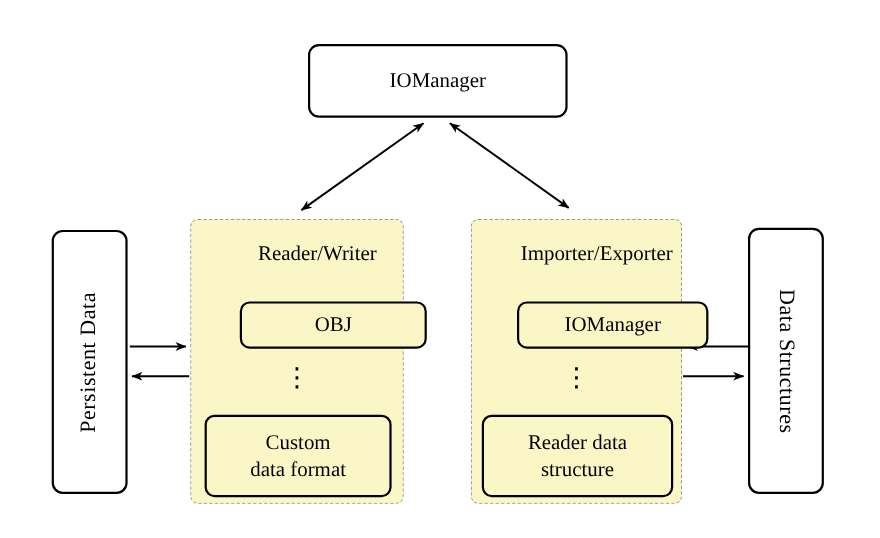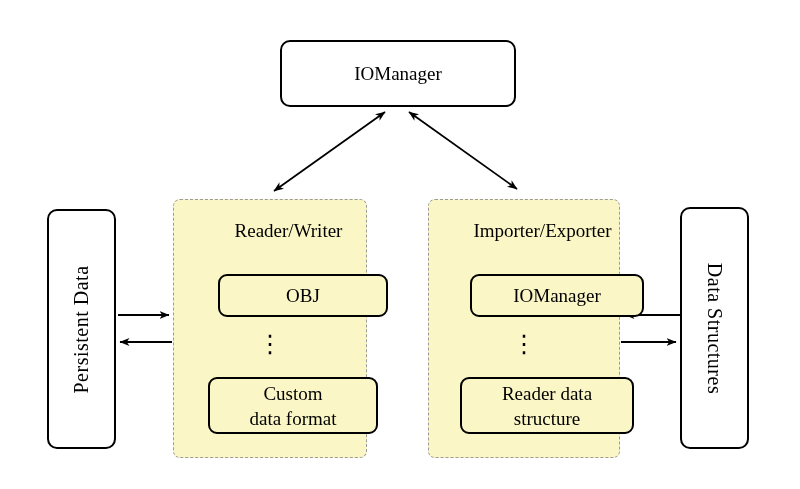--- a/index.html
+++ b/index.html
@@ -75,21 +75,21 @@
     flex-direction: column;
     align-items: center;
     justify-content: center;
     text-align: center;
     font-size: 19px;
     line-height: 25px;
   }
   #group-reader-writer .inner-node { left: 12px; width: 170px; }
   #group-importer-exporter .inner-node { left: 9px; width: 174px; }
   .inner-top { top: 74px; height: 43px; margin-left: 32px; }
-  .inner-bottom { top: 177px; height: 57px; margin-left: 22px; }
+  .inner-bottom { top: 177px; height: 75px; }
 
   .vdots {
     position: absolute;
     top: 130px; left: 0; right: 0;
     text-align: center;
     font-size: 24px;
     line-height: 28px;
   }
 </style>
 </head>

